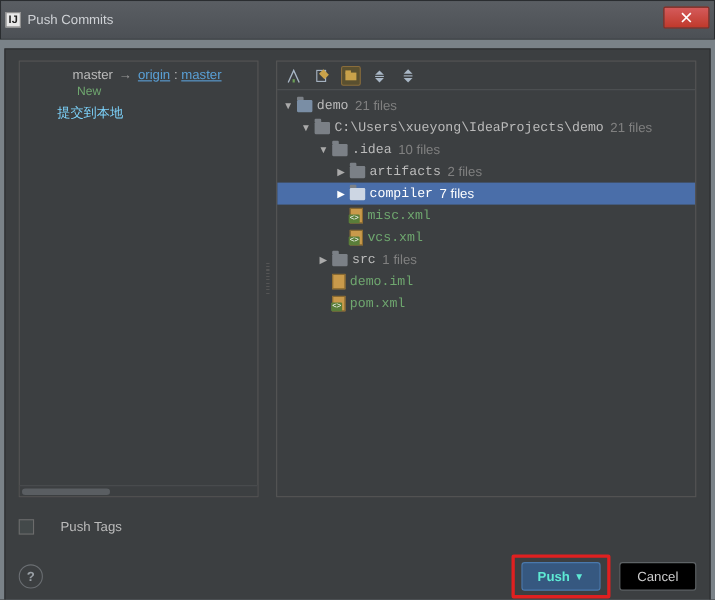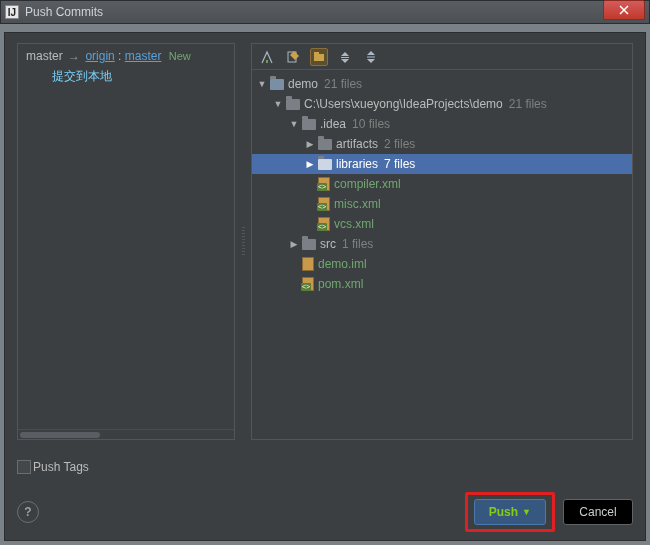--- a/index.html
+++ b/index.html
@@ -4,21 +4,21 @@
 <style>
   * { box-sizing: border-box; margin: 0; padding: 0; }
   body {
     width: 650px; height: 545px;
     background: #7a8288;
     font-family: "Segoe UI", Tahoma, sans-serif;
     font-size: 12px;
     overflow: hidden;
   }
   .titlebar {
-    height: 24px;
+    height: 36px;
     background: linear-gradient(#5a5e63,#4c5055);
     border: 1px solid #2a2d30;
     display: flex; align-items: center;
     padding: 0 4px;
     color: #cfd2d6;
   }
   .titlebar .ij-icon {
     width: 14px; height: 14px;
     background: #e8e8e8;
     color: #222;
@@ -49,20 +49,21 @@
   .main-row { flex: 1; display: flex; gap: 6px; min-height: 0; }
   .left-pane {
     width: 218px;
     border: 1px solid #555;
     background: #3c3f41;
     display: flex; flex-direction: column;
   }
   .branch-line {
     padding: 5px 8px 3px 8px;
     color: #bbb;
+    margin-left: 40px;
   }
   .branch-line .link { color: #5aa0d6; text-decoration: underline; }
   .branch-line .arrow { color: #999; margin: 0 2px; }
   .branch-line .newtag { color: #6fa76f; font-size: 11px; margin-left: 4px; }
   .commit-msg {
     padding: 2px 8px 4px 34px;
     color: #7dd3fc;
   }
   .left-pane .filler { flex: 1; }
   .h-scroll {
@@ -130,30 +131,30 @@
     width: 12px; height: 14px;
     background: #c99a4b;
     border: 1px solid #8a6a30;
     position: relative;
   }
   .ficon.file .tag {
     position: absolute; left:-2px; bottom:-1px;
     font-size: 7px; background:#5a7e3a; color:#fff;
     padding: 0 1px; line-height:8px; border-radius:1px;
   }
-  .node .name { color: #6fa76f; }
+  .node .name { color: #6fa76f; font-family: Liberation Mono, monospace; }
   .node .name.gray { color: #bbbbbb; }
   .node .count { color: #808080; margin-left: 6px; }
   .node.selected {
     background: #4a6ea9;
   }
   .node.selected .name, .node.selected .count, .node.selected .arrow { color: #fff; }
   .node.selected .ficon.folder { background: #cdd6e3; }
   .pad { display:inline-block; }
-  .footer-opts { margin-top: 20px; display:flex; align-items:center; gap:2px; }
+  .footer-opts { margin-top: 20px; display:flex; align-items:center; gap:24px; }
   .chk { width:14px; height:14px; background:#43494a; border:1px solid #6c6c6c; }
   .bottom-row {
     margin-top: 18px;
     display:flex; align-items:center;
   }
   .help-btn {
     width: 22px; height:22px; border-radius:50%;
     border:1px solid #6a6e72; color:#9aa0a6;
     display:flex; align-items:center; justify-content:center;
     font-weight:bold;
@@ -171,21 +172,21 @@
     background: #000000;
     border: 1px solid #5e6366;
     color: #cccccc;
     display:flex; align-items:center; justify-content:center;
     border-radius: 3px;
     padding: 0 14px;
   }
   .btn.primary {
     background: #365880;
     border: 1px solid #4a79ad;
-    color: #84cc16;
+    color: #5eead4;
     font-weight: 600;
   }
   .btn .caret { font-size:9px; margin-left:4px; }
   svg { display:block; }
 </style>
 </head>
 <body>
 
 <div class="titlebar">
   <div class="ij-icon">IJ</div>
@@ -282,30 +283,22 @@
           <span class="pad" style="width:52px"></span>
           <span class="arrow">▶</span>
           <span class="ficon folder"></span>
           <span class="name gray">artifacts</span>
           <span class="count">2 files</span>
         </div>
         <div class="node selected">
           <span class="pad" style="width:52px"></span>
           <span class="arrow">▶</span>
           <span class="ficon folder"></span>
-          <span class="name gray">libraries</span>
+          <span class="name gray">compiler</span>
           <span class="count">7 files</span>
-        </div>
-        <div class="node">
-          <span class="pad" style="width:52px"></span>
-            <span class="arrow blank">•</span>
-          <span class="ficon file">
-              <span class="tag">&lt;&gt;</span>
-            </span>
-          <span class="name">compiler.xml</span>
         </div>
         <div class="node">
           <span class="pad" style="width:52px"></span>
             <span class="arrow blank">•</span>
           <span class="ficon file">
               <span class="tag">&lt;&gt;</span>
             </span>
           <span class="name">misc.xml</span>
         </div>
         <div class="node">

